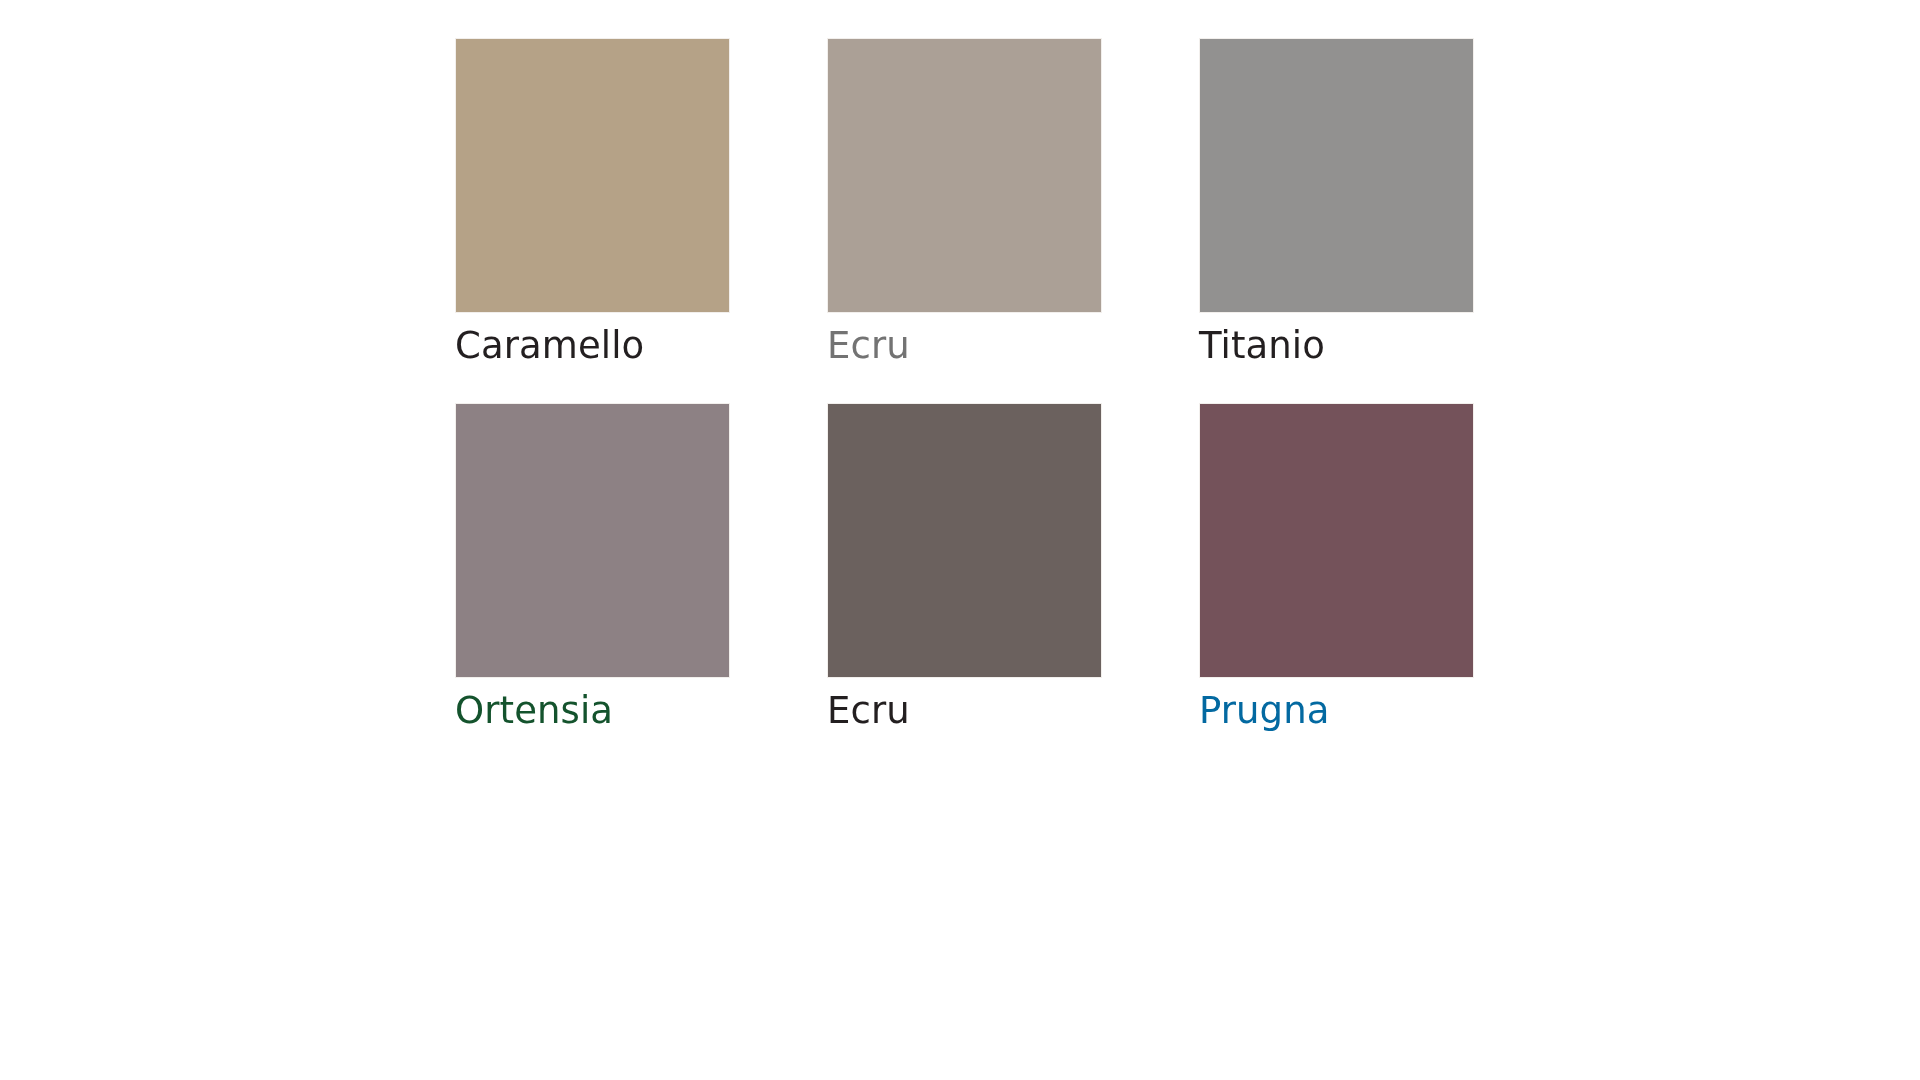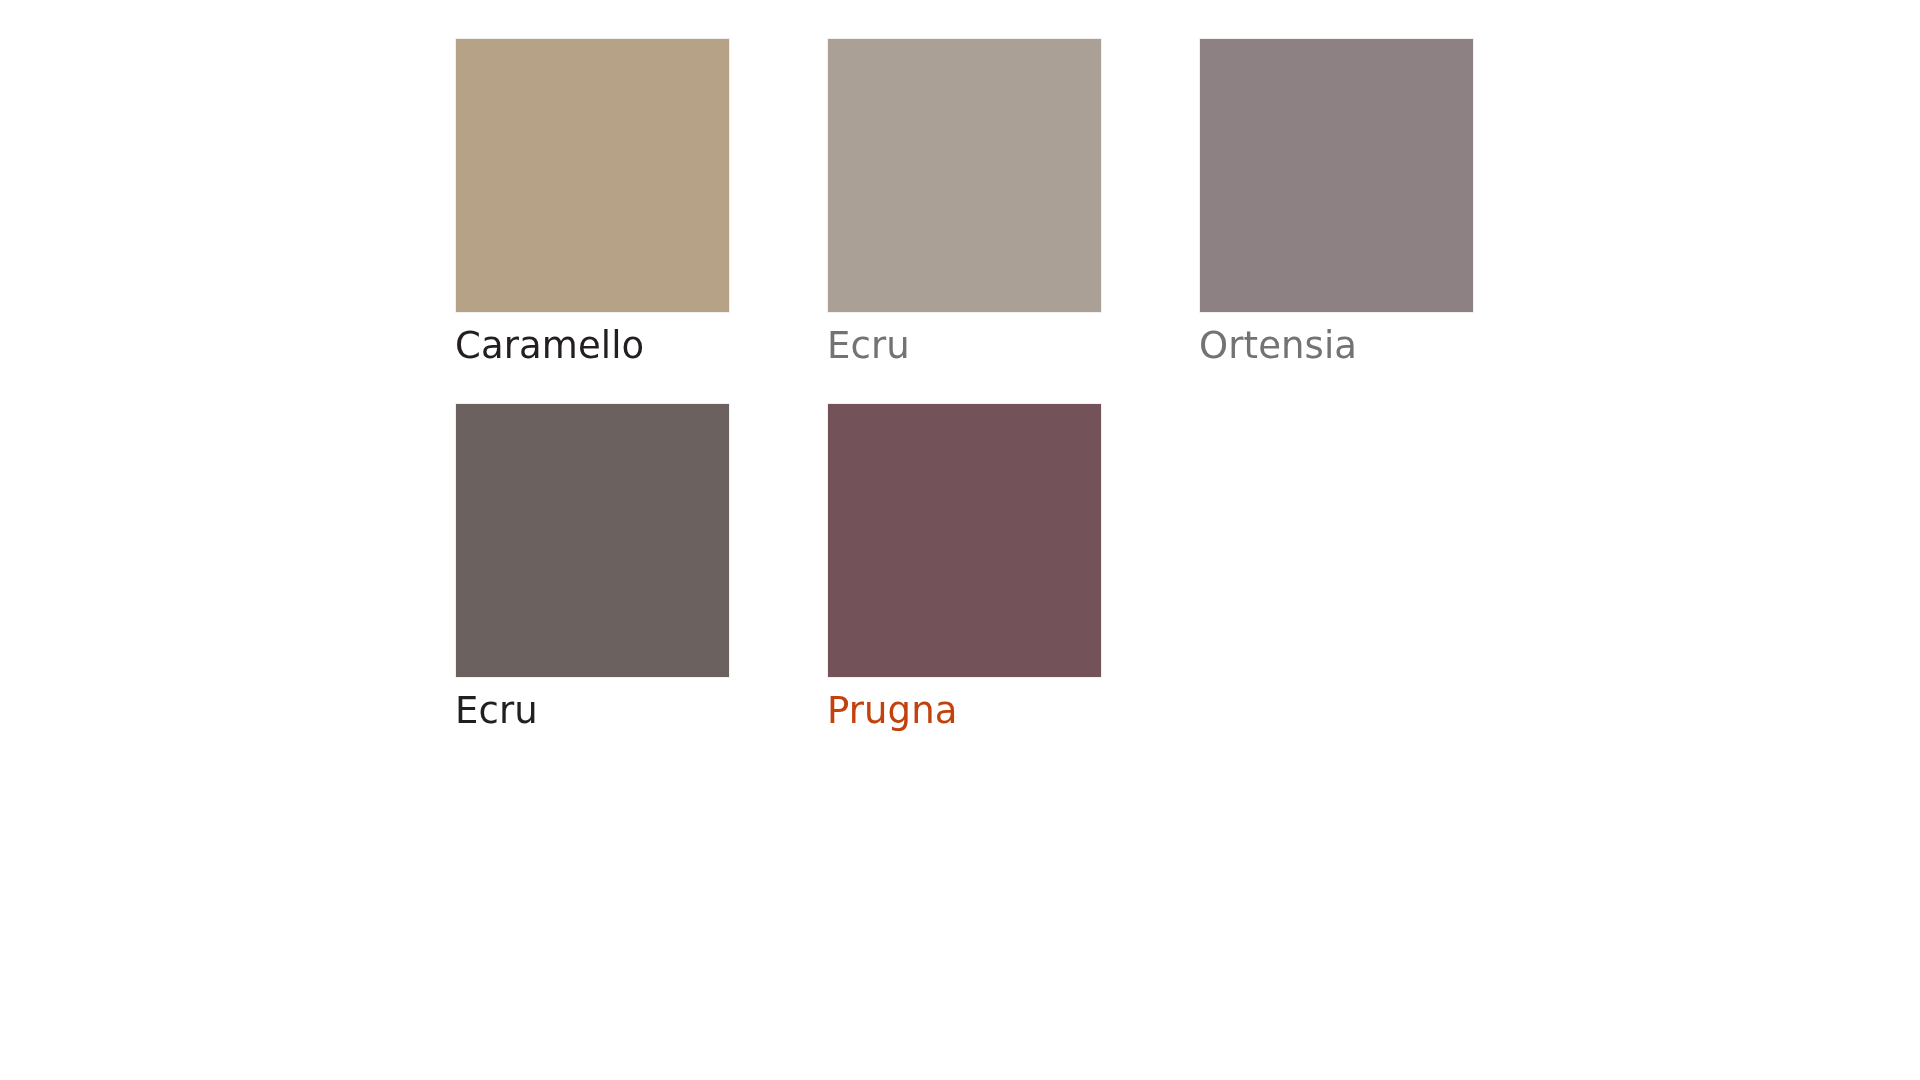--- a/index.html
+++ b/index.html
@@ -64,30 +64,34 @@
     <div class="swatch-cell">
       <div class="swatch-chip" style="background-color: rgb(181, 162, 135); border-color: rgb(242, 239, 236);"></div>
       <div class="swatch-label" style="color: rgb(35, 31, 32);">Caramello</div>
     </div>
 
     <div class="swatch-cell">
       <div class="swatch-chip" style="background-color: rgb(171, 160, 150); border-color: rgb(242, 239, 236);"></div>
       <div class="swatch-label" style="color: #737373;">Ecru</div>
     </div>
 
+    <div class="swatch-cell">
+      <div class="swatch-chip" style="background-color: rgb(146, 145, 144); border-color: rgb(242, 239, 236);"></div>
+      <div class="swatch-label" style="color: rgb(35, 31, 32);">Titanio</div>
+    </div>
 
     <div class="swatch-cell">
       <div class="swatch-chip" style="background-color: rgb(141, 129, 132); border-color: rgb(242, 239, 236);"></div>
-      <div class="swatch-label" style="color: #737373;">Ortensia</div>
+      <div class="swatch-label" style="color: #14532d;">Ortensia</div>
     </div>
 
     <div class="swatch-cell">
       <div class="swatch-chip" style="background-color: rgb(107, 97, 94); border-color: rgb(242, 239, 236);"></div>
       <div class="swatch-label" style="color: rgb(35, 31, 32);">Ecru</div>
     </div>
 
     <div class="swatch-cell">
       <div class="swatch-chip" style="background-color: rgb(116, 82, 90); border-color: rgb(242, 239, 236);"></div>
-      <div class="swatch-label" style="color: #c2410c;">Prugna</div>
+      <div class="swatch-label" style="color: #0369a1;">Prugna</div>
     </div>
 
   </div>
 </div>
 
 </body></html>

